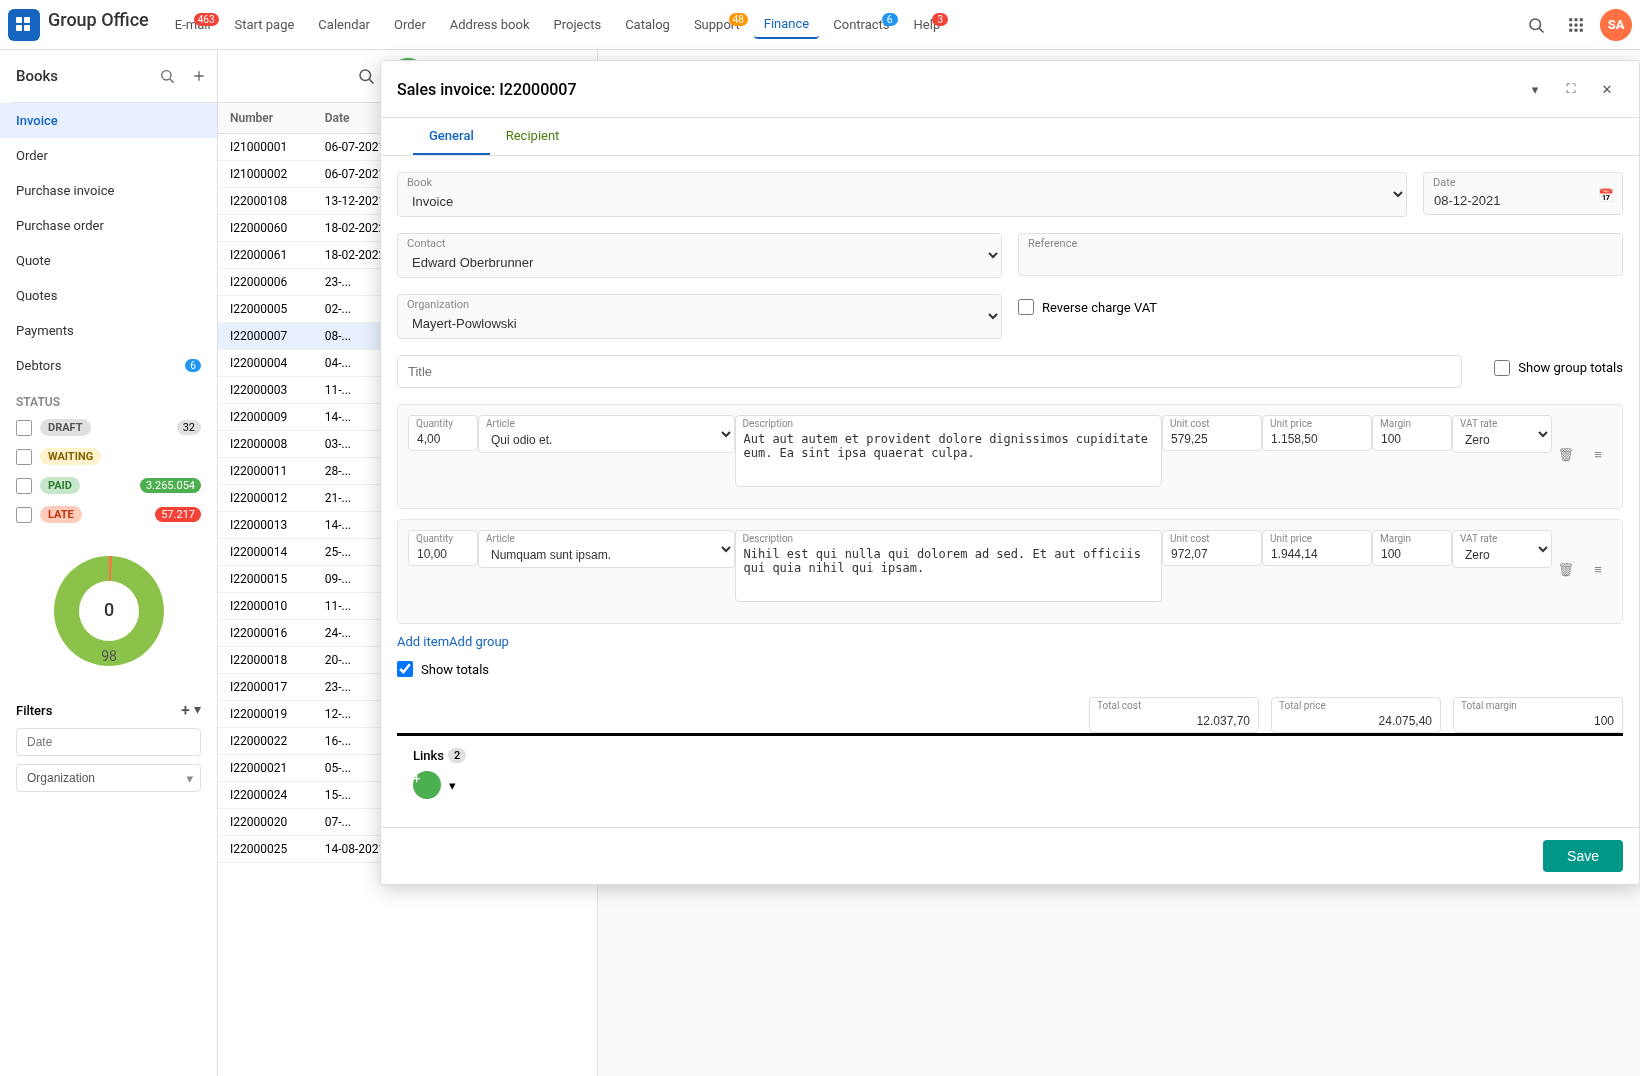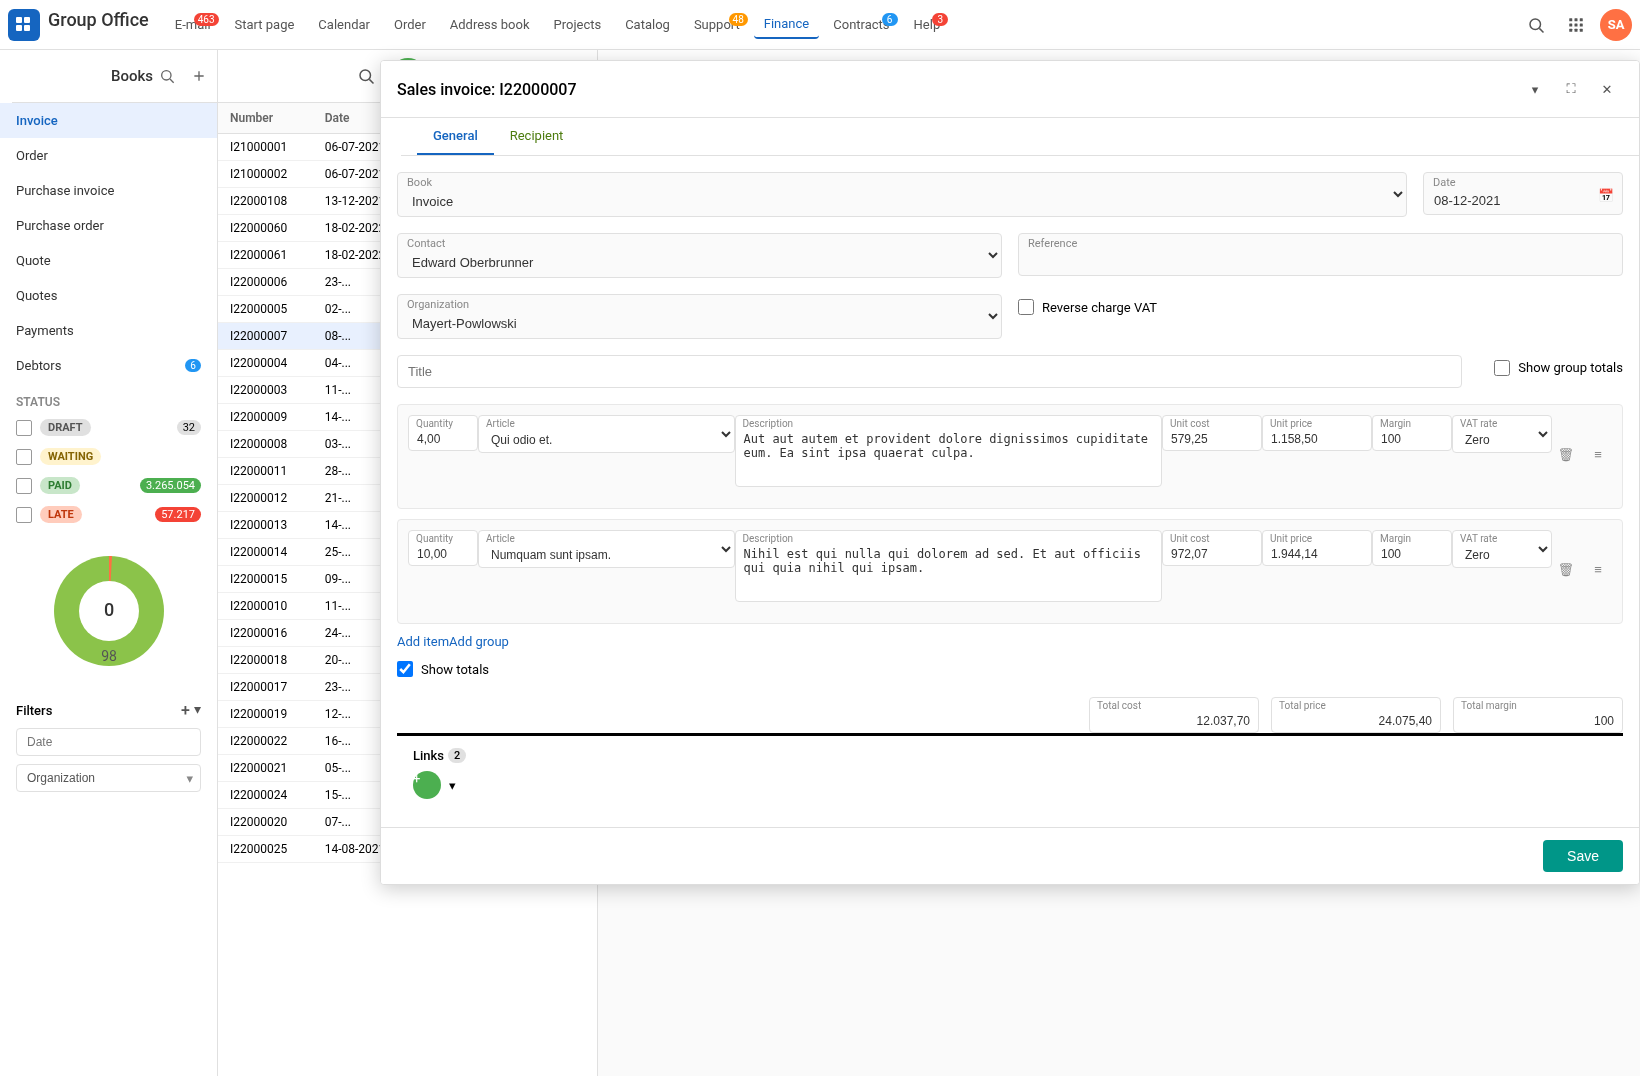--- a/index.html
+++ b/index.html
@@ -26,21 +26,21 @@
     .nav-badge.blue { background: #2196f3; }
     .nav-right { display: flex; align-items: center; gap: 8px; margin-left: auto; }
     .nav-right .icon-btn { width: 32px; height: 32px; display: flex; align-items: center; justify-content: center; cursor: pointer; color: #555; border-radius: 50%; }
     .avatar { width: 32px; height: 32px; border-radius: 50%; background: #ff7043; color: white; display: flex; align-items: center; justify-content: center; font-size: 13px; font-weight: bold; cursor: pointer; }
 
     
     .main { display: flex; height: calc(1076px - 50px); }
 
     
     .sidebar { width: 218px; background: #fff; border-right: 1px solid #e0e0e0; display: flex; flex-direction: column; overflow-y: auto; }
-    .sidebar-header { display: flex; align-items: center; justify-content: flex-end; padding: 12px 4px; border-bottom: 1px solid #e0e0e0; margin-left: 12px; }
+    .sidebar-header { display: flex; align-items: center; justify-content: space-between; padding: 12px 4px; border-bottom: 1px solid #e0e0e0; margin-left: 12px; }
     .sidebar-header .title { font-size: 15px; font-weight: 500; color: #333; }
     .sidebar-header .icons { display: flex; gap: 4px; }
     .sidebar-header .icon-btn { color: #666; cursor: pointer; width: 28px; height: 28px; display: flex; align-items: center; justify-content: center; border-radius: 50%; }
     .book-item { padding: 10px 16px; cursor: pointer; color: #333; display: flex; align-items: center; justify-content: space-between; }
     .book-item.active { background: #e8f0fe; color: #1565c0; font-weight: 500; }
     .sidebar-section { padding: 12px 16px 4px; font-size: 12px; font-weight: 600; color: #888; text-transform: uppercase; }
     .status-item { display: flex; align-items: center; padding: 6px 16px; gap: 8px; cursor: pointer; }
     .status-checkbox { width: 16px; height: 16px; border: 1px solid #999; border-radius: 2px; display: flex; align-items: center; justify-content: center; flex-shrink: 0; }
     .status-chip {
       padding: 2px 8px; border-radius: 10px; font-size: 11px; font-weight: bold;
@@ -104,21 +104,21 @@
       max-height: 900px; overflow-y: auto;
     }
     .modal-header {
       display: flex; align-items: center; justify-content: space-between;
       padding: 12px 16px; border-bottom: 1px solid #e0e0e0; background: #fff;
       position: sticky; top: 0; z-index: 10;
     }
     .modal-title { font-size: 16px; font-weight: 500; }
     .modal-header-actions { display: flex; gap: 4px; }
     .modal-header-actions .icon-btn { width: 32px; height: 32px; display: flex; align-items: center; justify-content: center; cursor: pointer; color: #555; border-radius: 50%; }
-    .modal-tabs { display: flex; border-bottom: 1px solid #e0e0e0; padding: 0 16px; background: #fff; margin-left: 20px; }
+    .modal-tabs { display: flex; border-bottom: 1px solid #e0e0e0; padding: 0 32px; background: #fff; }
     .modal-tab { padding: 10px 16px; cursor: pointer; font-size: 13px; color: #4d7c0f; border-bottom: 2px solid transparent; }
     .modal-tab.active { color: #1565c0; border-bottom-color: #1565c0; font-weight: 500; }
     .modal-body { padding: 16px; }
     .form-row { display: flex; gap: 16px; margin-bottom: 16px; }
     .form-group { flex: 1; position: relative; }
     .form-group label { font-size: 11px; color: #888; position: absolute; top: 4px; left: 10px; }
     .form-group input, .form-group select {
       width: 100%; border: 1px solid #e0e0e0; border-radius: 4px;
       padding: 20px 10px 6px; font-size: 13px; color: #333;
       background: #fafafa; outline: none;

